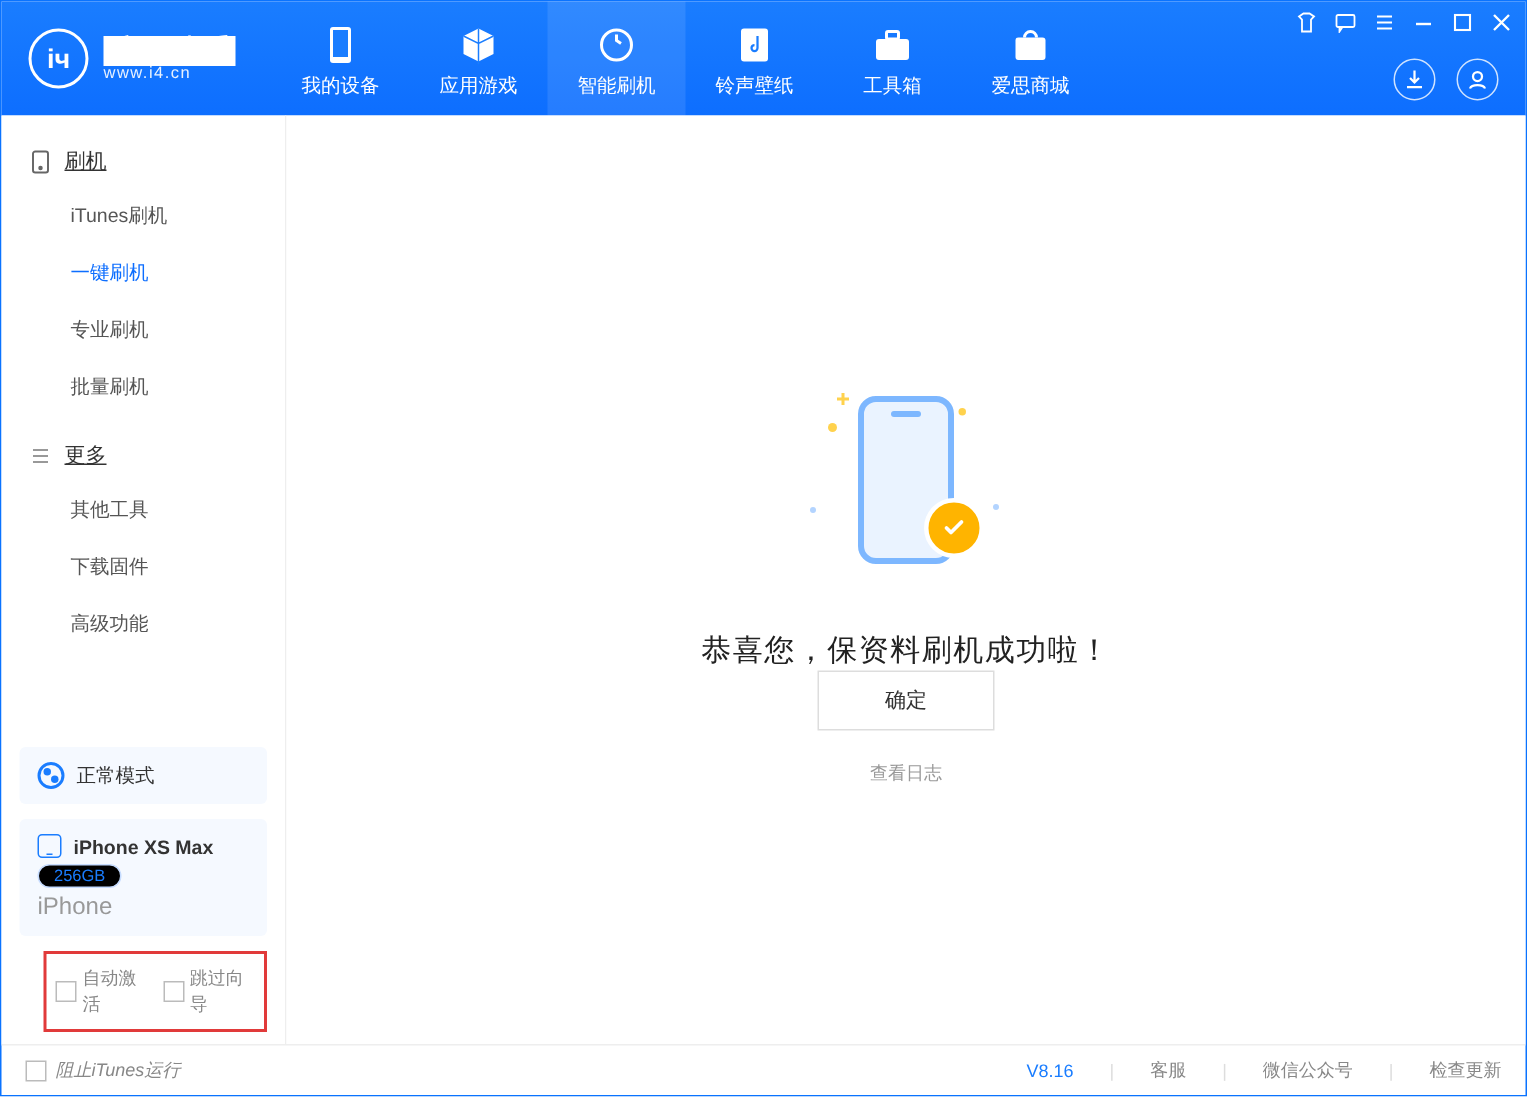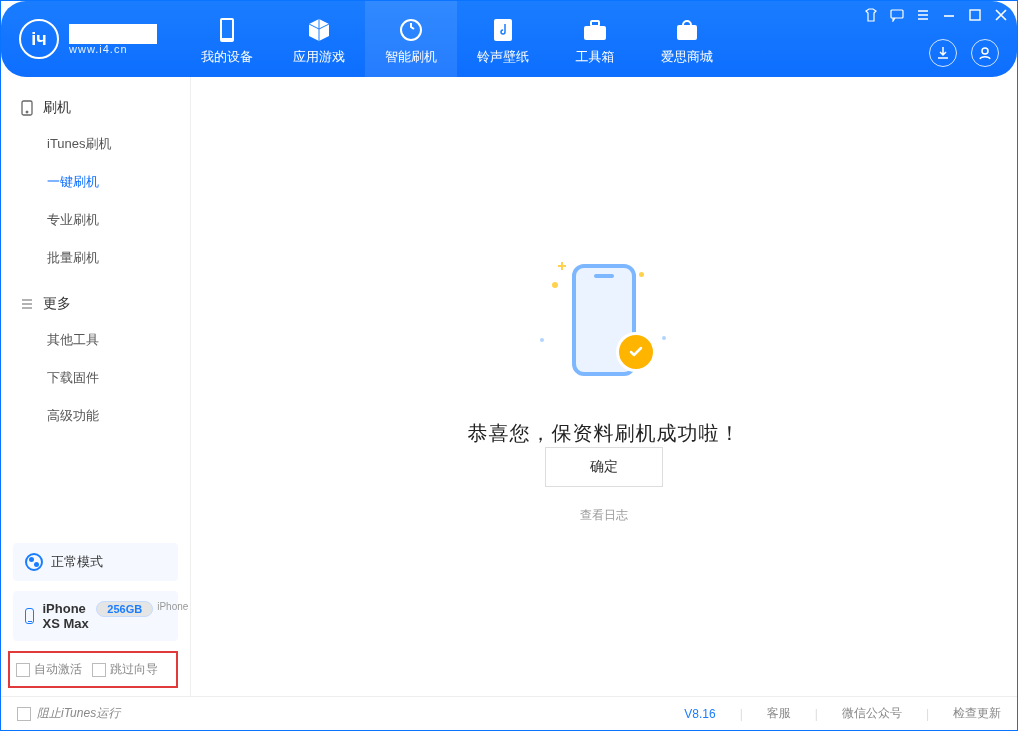--- a/index.html
+++ b/index.html
@@ -19,21 +19,20 @@
   display: flex;
   flex-direction: column;
   position: relative;
 }
 .titlebar {
   height: 76px;
   background: linear-gradient(180deg,#1a7dff,#0d6eff);
   display: flex;
   align-items: stretch;
   color: #fff;
-  border-radius: 25px;
 }
 .logo-block {
   display: flex;
   align-items: center;
   padding: 0 18px;
   min-width: 180px;
 }
 .logo-circle {
   width: 40px;
   height: 40px;
@@ -107,20 +106,21 @@
   background:#fff;
   padding-top:14px;
 }
 .side-section-hdr {
   display:flex;
   align-items:center;
   padding:8px 18px;
   font-size:14px;
   color:#333;
   gap:8px;
+  text-decoration:underline;
 }
 .side-section-hdr .hicon{width:16px;height:16px;display:flex;align-items:center;justify-content:center;}
 .side-section-hdr svg{stroke:#666;}
 .side-list {
   list-style:none;
 }
 .side-list li {
   padding:10px 18px 10px 46px;
   font-size:13px;
   color:#555;
@@ -141,31 +141,31 @@
   align-items:center;
   gap:8px;
 }
 .mode-icon{
   width:18px;height:18px;border:2px solid #1a7dff;border-radius:50%;
   position:relative;
 }
 .mode-icon::before,.mode-icon::after{content:"";position:absolute;width:5px;height:5px;background:#1a7dff;border-radius:50%;}
 .mode-icon::before{top:2px;left:2px;}
 .mode-icon::after{bottom:2px;right:2px;}
-.device-card{flex-direction:row;align-items:flex-start;gap:4px;}
+.device-card{flex-direction:column;align-items:flex-start;gap:4px;}
 .device-card .dev-row{display:flex;align-items:center;gap:8px;font-weight:bold;}
 .dev-row .dicon{width:16px;height:16px;border:1.5px solid #1a7dff;border-radius:3px;position:relative;}
 .dev-row .dicon::after{content:"";position:absolute;bottom:1px;left:50%;transform:translateX(-50%);width:4px;height:1.5px;background:#1a7dff;}
 .badge{
-  display:inline-block;background:#e5e5e5;border:1px solid #c6dcff;border-radius:10px;
-  padding:1px 10px;font-size:11px;color:#1a7dff;font-weight:bold;
-}
-.dev-sub{font-size:10px;color:#999;text-align:center;}
+  display:inline-block;background:#000000;border:1px solid #c6dcff;border-radius:10px;
+  padding:1px 10px;font-size:11px;color:#1a7dff;font-weight:normal;
+}
+.dev-sub{font-size:16px;color:#999;text-align:center;}
 .options-box{
-  margin:0 12px 8px 7px;
+  margin:0 12px 8px 28px;
   border:2px solid #e13a3a;
   padding:8px 6px;
   display:flex;
   align-items:center;
   gap:10px;
   font-size:12px;
   color:#888;
 }
 .chk{width:14px;height:14px;border:1px solid #bbb;display:inline-block;flex-shrink:0;}
 .opt{display:flex;align-items:center;gap:4px;}

